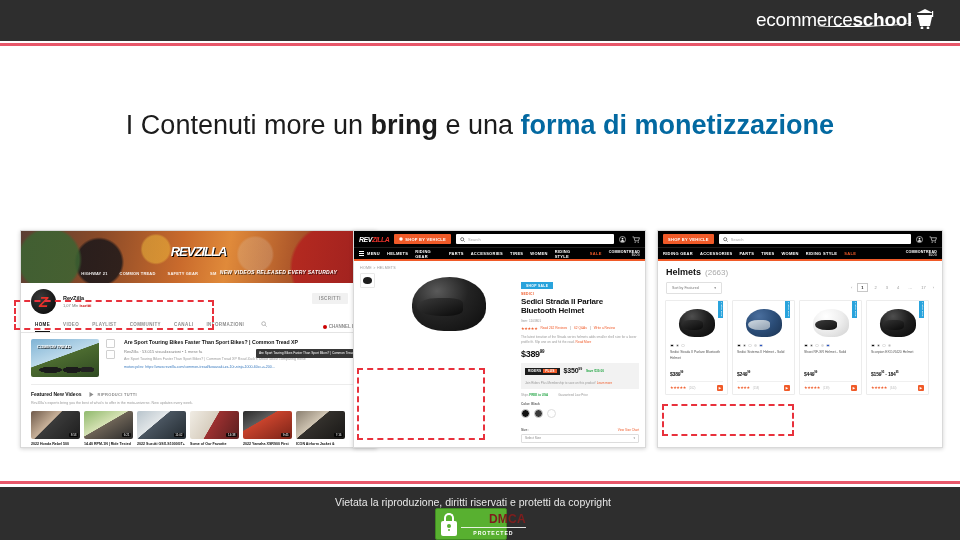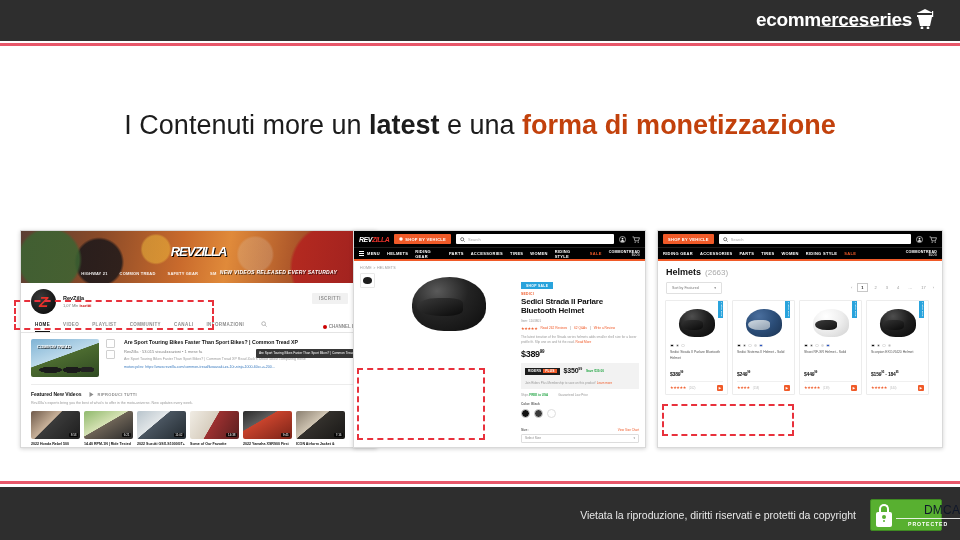--- a/index.html
+++ b/index.html
@@ -12,40 +12,40 @@
   .slide { position: relative; width: 960px; height: 540px; background: #fff; }
 
   
   .top-bar {
     position: absolute; left: 0; top: 0; width: 960px; height: 38px;
     background: #2e2e2e;
     display: flex; align-items: center; justify-content: flex-end;
   }
   .logo { display: flex; align-items: flex-end; margin-right: 24px; position: relative; }
   .logo-text { font-size: 19px; color: #fff; letter-spacing: -0.3px; line-height: 1; }
-  .logo-text .thin { font-weight: 700; text-align: center; }
+  .logo-text .thin { font-weight: 400; text-align: center; }
   .logo-text .bold { font-weight: 700; }
   .logo-cart { position: relative; width: 22px; height: 20px; margin-left: 2px; }
   .logo-swoosh {
     position: absolute; right: 24px; bottom: 2px; width: 96px; height: 7px;
     border-bottom: 1.5px solid #fff; border-radius: 0 0 70% 20%;
     transform: skewX(-6deg);
   }
   .rule-dark { position: absolute; left: 0; top: 38px; width: 960px; height: 3px; background: #2e2e2e; }
   .rule-white { position: absolute; left: 0; top: 41px; width: 960px; height: 2px; background: #fff; }
   .rule-red { position: absolute; left: 0; top: 43px; width: 960px; height: 3px; background: #e8576a; }
 
   
   .headline {
     position: absolute; left: 40px; top: 108px; width: 880px;
     text-align: center; color: #1c1c1c;
     font-size: 27px; line-height: 1.32; font-weight: 400;
   }
   .headline b { font-weight: 700; }
-  .headline .accent { color: #c2410c; font-weight: 700; }
+  .headline .accent { color: #0369a1; font-weight: 700; }
 
   
   .shot {
     position: absolute; background: #fff; overflow: hidden;
     border: 1px solid #d9d9d9;
     box-shadow: 0 1px 4px rgba(0,0,0,0.18);
   }
   #shot-yt { left: 20px;  top: 230px; width: 357px; height: 218px; }
   #shot-pd { left: 353px; top: 230px; width: 293px; height: 218px; }
   #shot-pl { left: 657px; top: 230px; width: 286px; height: 218px; }
@@ -313,21 +313,21 @@
   #hl-yt { left: 14px;  top: 300px; width: 200px; height: 30px; }
   #hl-pd { left: 357px; top: 368px; width: 128px; height: 72px; }
   #hl-pl { left: 662px; top: 404px; width: 132px; height: 32px; }
 
   
   .foot-red { position: absolute; left: 0; bottom: 56px; width: 960px; height: 3px; background: #e8576a; }
   .foot-white { position: absolute; left: 0; bottom: 53px; width: 960px; height: 2px; background: #fff; }
   .foot-dark-line { position: absolute; left: 0; bottom: 50px; width: 960px; height: 3px; background: #2e2e2e; }
   .foot-bar {
     position: absolute; left: 0; bottom: 0; width: 960px; height: 50px;
-    background: #2e2e2e; display: flex; align-items: center; justify-content: flex-end;
+    background: #2e2e2e; display: flex; align-items: center; justify-content: flex-end; flex-direction: column;
   }
   .foot-text { font-size: 10.5px; color: #e8e8e8; margin-right: 14px; }
   .dmca {
     width: 72px; height: 32px; background: #58b030; border-radius: 2px; margin-right: 18px;
     display: flex; align-items: center; gap: 3px; padding: 3px 4px;
     border: 1px solid #3f8a22;
   }
   .dmca-lock { width: 18px; height: 24px; flex: none; position: relative; }
   .dmca-lock .body {
     position: absolute; bottom: 0; left: 1px; width: 16px; height: 15px;
@@ -336,53 +336,53 @@
   .dmca-lock .body:after {
     content: ""; position: absolute; left: 50%; top: 3px; transform: translateX(-50%);
     width: 4px; height: 4px; border-radius: 50%; background: #58b030;
     box-shadow: 0 4px 0 -1px #58b030;
   }
   .dmca-lock .shackle {
     position: absolute; top: 1px; left: 4px; width: 10px; height: 9px;
     border: 2.5px solid #fff; border-bottom: none; border-radius: 6px 6px 0 0;
   }
   .dmca-txt { flex: 1; }
-  .dmca-main { font-size: 12px; font-weight: 400; color: #0f172a; line-height: 1; letter-spacing: .2px; padding-left: 28px; }
+  .dmca-main { font-size: 12px; font-weight: 700; color: #7f1d1d; line-height: 1; letter-spacing: .2px; padding-left: 28px; }
   .dmca-sub {
     font-size: 5.2px; font-weight: 800; color: #fff; letter-spacing: .9px;
     border-top: 1px solid rgba(255,255,255,.85); margin-top: 2px; padding-top: 2px; text-align: center;
   }
 </style>
 </head>
 <body>
 
 <div class="slide">
 
   <div class="top-bar">
     <div class="logo">
-      <div class="logo-text"><span class="thin">ecommerce</span><span class="bold">series</span></div>
+      <div class="logo-text"><span class="thin">ecommerce</span><span class="bold">school</span></div>
       <div class="logo-cart">
         <svg width="22" height="20" viewBox="0 0 22 20">
           <polygon points="3,4 19,4 11,0" fill="#fff"></polygon>
           <rect x="3" y="6" width="16" height="2" fill="#fff"></rect>
           <path d="M4 8 L18 8 L16 17 L6 17 Z" fill="#fff"></path>
           <circle cx="8" cy="19" r="1.4" fill="#fff"></circle>
           <circle cx="14" cy="19" r="1.4" fill="#fff"></circle>
           <rect x="18" y="2" width="1.2" height="6" fill="#fff"></rect>
         </svg>
       </div>
       <div class="logo-swoosh"></div>
     </div>
   </div>
   <div class="rule-dark"></div>
   <div class="rule-white"></div>
   <div class="rule-red"></div>
 
   <div class="headline">
-    <span>I Contenuti more un </span><b>latest</b><span> e una </span><span class="accent">forma di monetizzazione</span><br>
+    <span>I Contenuti more un </span><b>bring</b><span> e una </span><span class="accent">forma di monetizzazione</span><br>
   </div>
 
   <div class="shot" id="shot-yt">
     <div class="yt-banner">
       <div class="yt-logo">REVZILLA</div>
       <div class="yt-banner-sub">NEW VIDEOS RELEASED EVERY SATURDAY</div>
       <div class="yt-brands">
         <span>HIGHWAY 21</span>
         <span>COMMON TREAD</span>
         <span>SAFETY GEAR</span>

